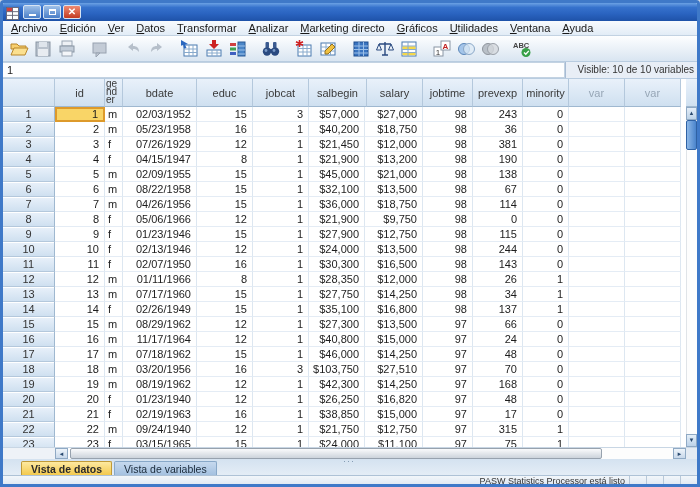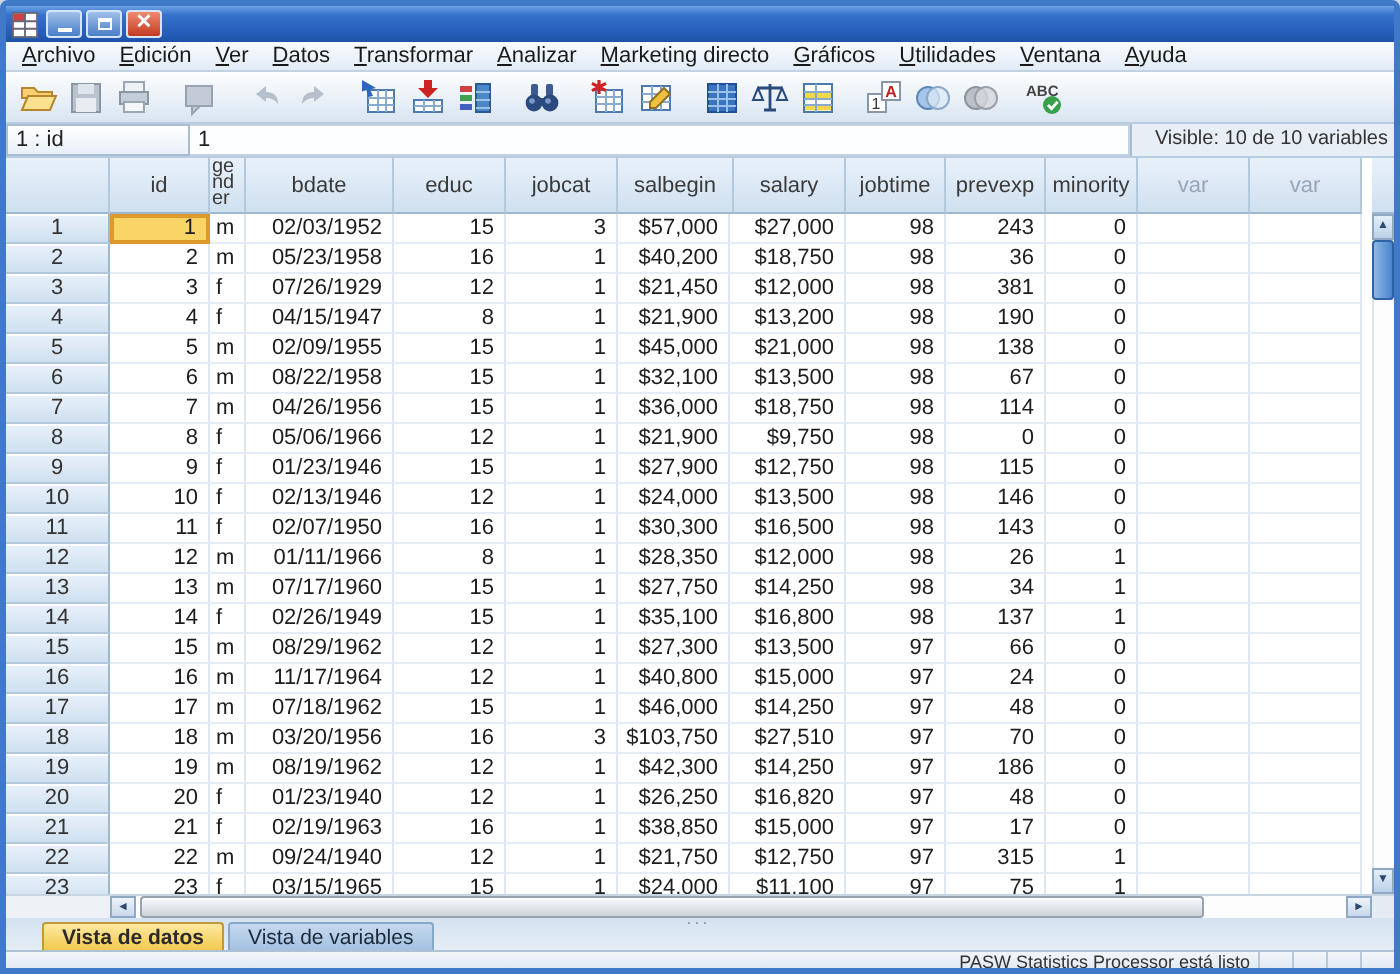--- a/index.html
+++ b/index.html
@@ -265,21 +265,20 @@
       <span class="tool-btn gap">
         <svg width="22" height="20" viewBox="0 0 22 20">
           <text x="1" y="9" font-size="7.5" font-weight="bold" fill="#444" font-family="sans-serif">ABC</text>
           <circle cx="14" cy="13.5" r="4.5" fill="#38a048"></circle>
           <path d="M12 13.5l1.8 1.8 3-3.4" stroke="#fff" stroke-width="1.4" fill="none"></path>
         </svg>
       </span>
     </div>
 
   <div class="cellref">
-    <div class="refbox">1 : id</div>
     <div class="editor">1</div>
     <div class="visinfo">Visible: 10 de 10 variables</div>
   </div>
 
   <div class="data-region">
     <div class="grid">
       <div class="ghead">
           <div class="ghcell corner"></div>
           <div class="ghcell" style="width: 50px;">id</div>
           <div class="ghcell wrap" style="width: 18px;">gender</div>
@@ -433,21 +432,21 @@
           <div class="grow">
             <div class="rowhdr">10</div>
             <div class="gcell a-right" style="width: 50px;">10</div>
             <div class="gcell a-left" style="width: 18px;">f</div>
             <div class="gcell a-right" style="width: 74px;">02/13/1946</div>
             <div class="gcell a-right" style="width: 56px;">12</div>
             <div class="gcell a-right" style="width: 56px;">1</div>
             <div class="gcell a-right" style="width: 56px;">$24,000</div>
             <div class="gcell a-right" style="width: 58px;">$13,500</div>
             <div class="gcell a-right" style="width: 50px;">98</div>
-            <div class="gcell a-right" style="width: 50px;">146</div>
+            <div class="gcell a-right" style="width: 50px;">244</div>
             <div class="gcell a-right" style="width: 46px;">0</div>
             <div class="gcell a-right" style="width: 56px;"></div>
             <div class="gcell a-right" style="width: 56px;"></div>
           </div>
           <div class="grow">
             <div class="rowhdr">11</div>
             <div class="gcell a-right" style="width: 50px;">11</div>
             <div class="gcell a-left" style="width: 18px;">f</div>
             <div class="gcell a-right" style="width: 74px;">02/07/1950</div>
             <div class="gcell a-right" style="width: 56px;">16</div>
@@ -568,21 +567,21 @@
           <div class="grow">
             <div class="rowhdr">19</div>
             <div class="gcell a-right" style="width: 50px;">19</div>
             <div class="gcell a-left" style="width: 18px;">m</div>
             <div class="gcell a-right" style="width: 74px;">08/19/1962</div>
             <div class="gcell a-right" style="width: 56px;">12</div>
             <div class="gcell a-right" style="width: 56px;">1</div>
             <div class="gcell a-right" style="width: 56px;">$42,300</div>
             <div class="gcell a-right" style="width: 58px;">$14,250</div>
             <div class="gcell a-right" style="width: 50px;">97</div>
-            <div class="gcell a-right" style="width: 50px;">186</div>
+            <div class="gcell a-right" style="width: 50px;">168</div>
             <div class="gcell a-right" style="width: 46px;">0</div>
             <div class="gcell a-right" style="width: 56px;"></div>
             <div class="gcell a-right" style="width: 56px;"></div>
           </div>
           <div class="grow">
             <div class="rowhdr">20</div>
             <div class="gcell a-right" style="width: 50px;">20</div>
             <div class="gcell a-left" style="width: 18px;">f</div>
             <div class="gcell a-right" style="width: 74px;">01/23/1940</div>
             <div class="gcell a-right" style="width: 56px;">12</div>

